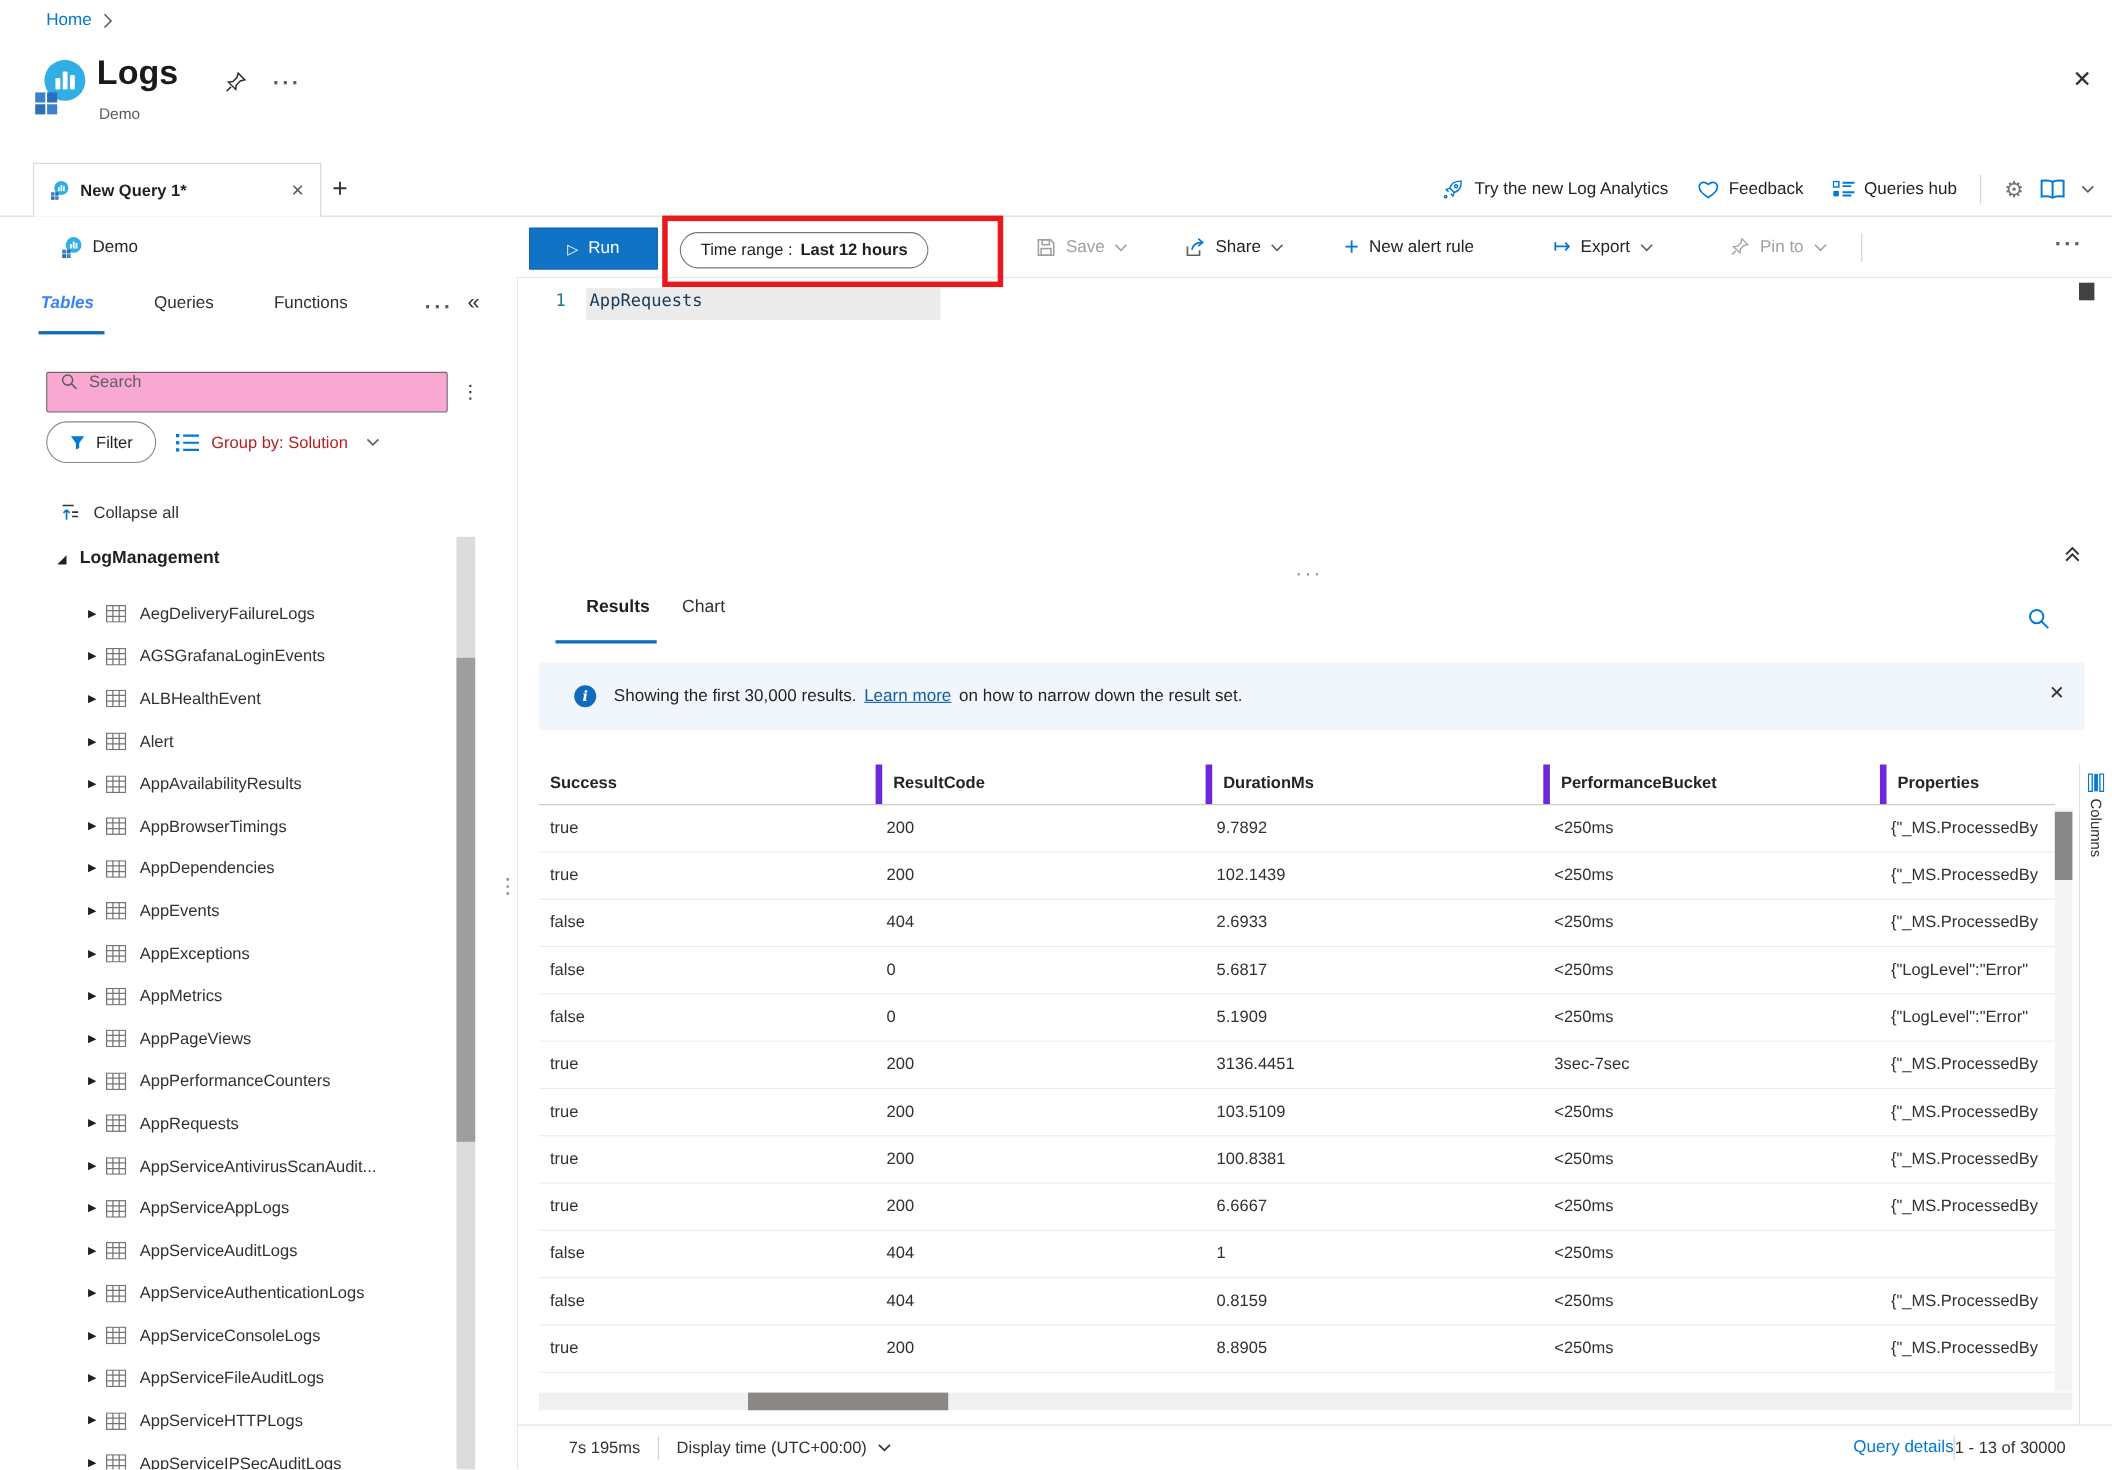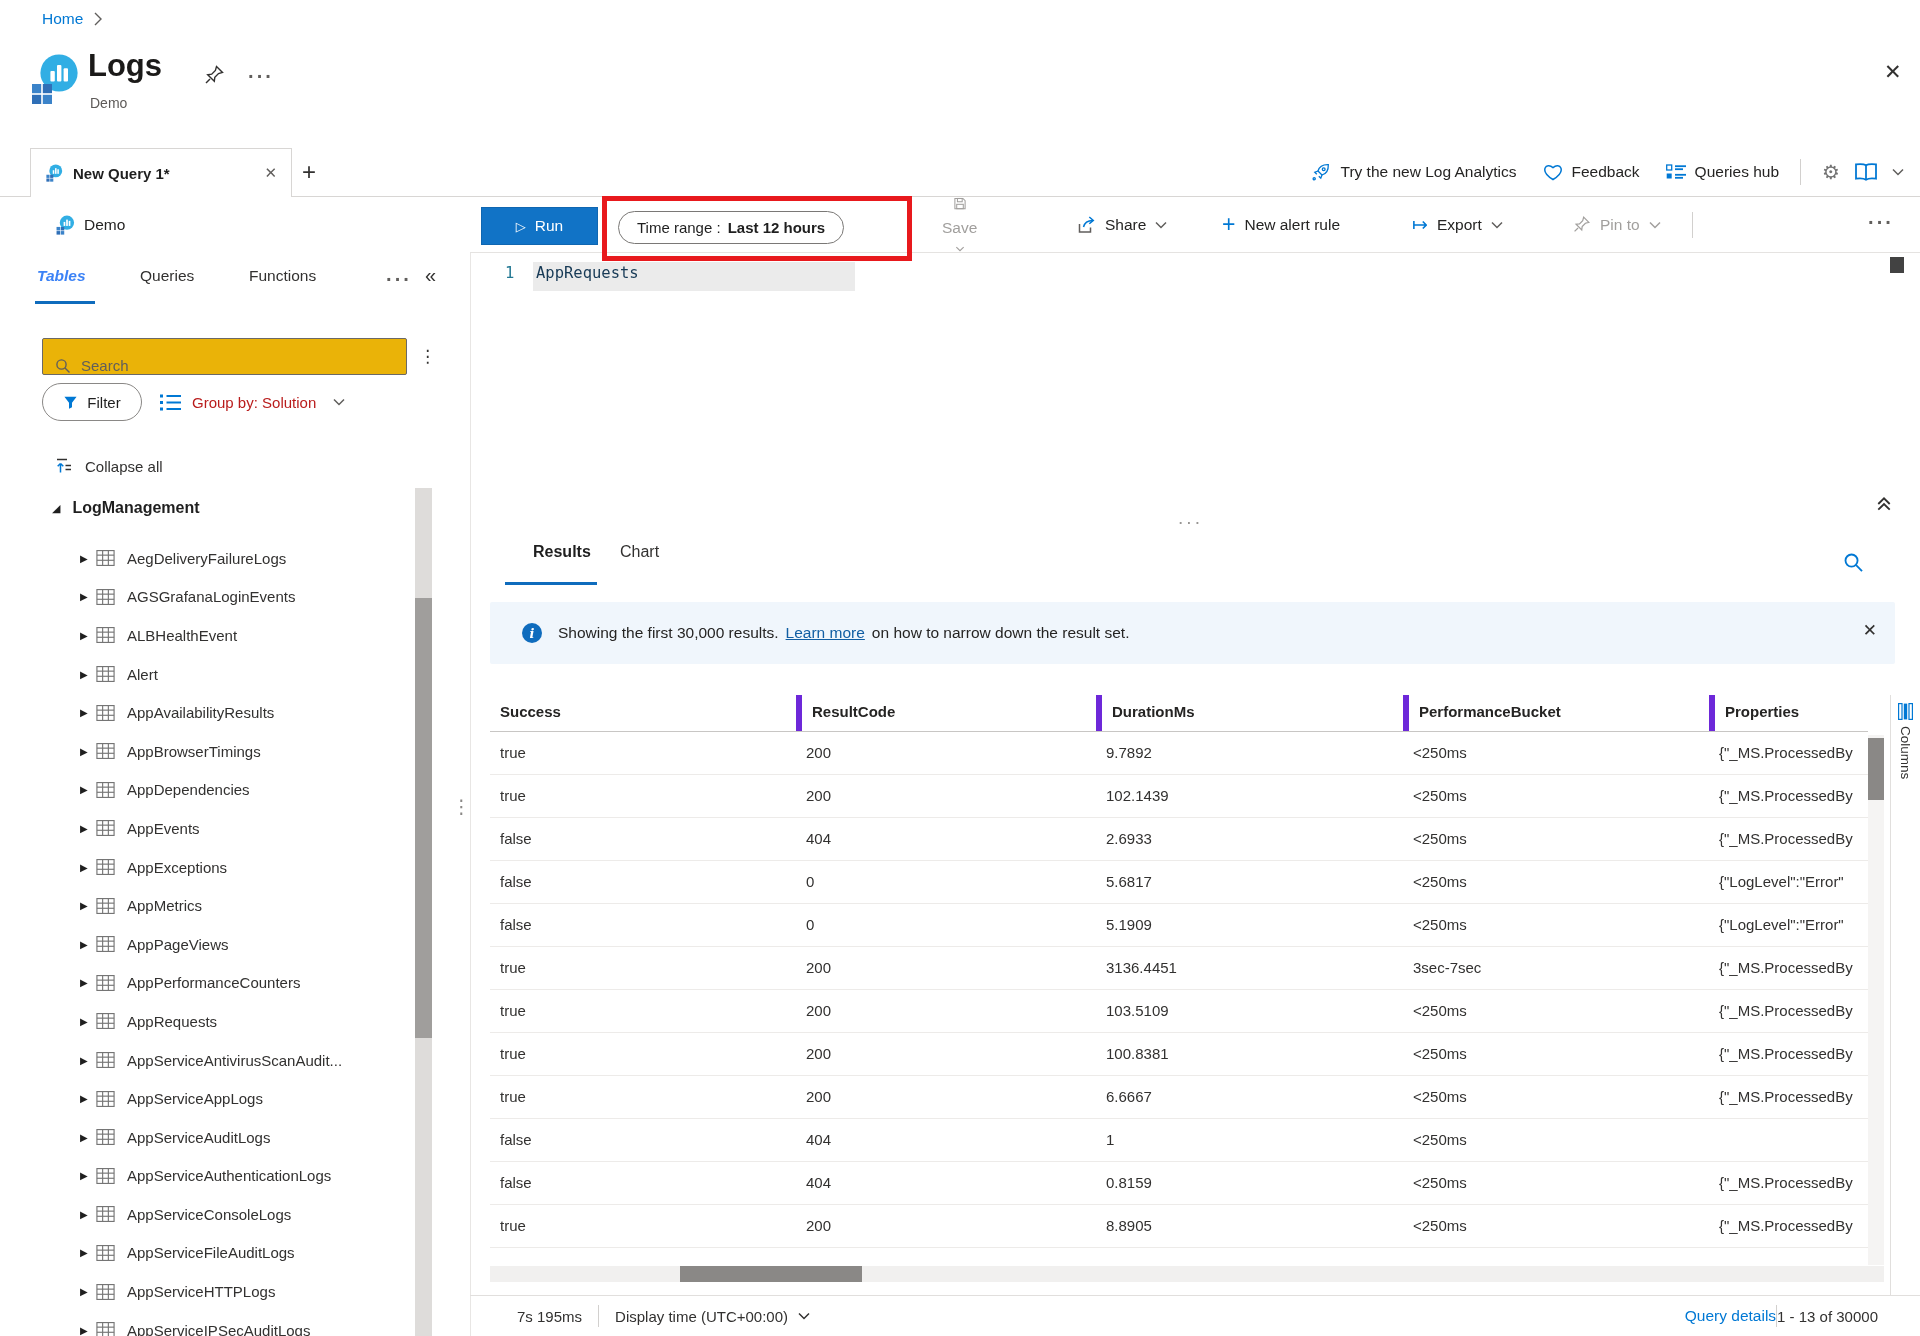--- a/index.html
+++ b/index.html
@@ -51,21 +51,21 @@
   .tool-divider { left:1692px; top:212px; width:1px; height:26px; background:#d2d0ce; }
   .tool-more { left:1868px; top:212px; }
   .main-topline { left:470px; top:252px; right:0; height:1px; background:#e5e3e1; }
 
   
   .sidebar { left:0; top:253px; width:470px; bottom:0; }
   .stab { position:absolute; top:14px; font-size:15.5px; color:#323130; cursor:pointer; }
   .stab.active { font-weight:bold; color:#3b82f6;font-style:italic; }
   .stab-underline { position:absolute; left:35px; top:48px; width:60px; height:3px; background:#0f6cbd; }
   .search-box { position:absolute; left:42px; top:85px; width:365px; height:37px; border:1px solid #6b6966;
-                border-radius:2px; display:flex; align-items:flex-end; padding:0 12px; gap:10px; background:#eab308; }
+                border-radius:2px; display:flex; align-items:flex-start; padding:0 12px; gap:10px; background:#f9a8d4; }
   .search-box input { border:none; outline:none; flex:1; font:inherit; font-size:15px; color:#323130; background:transparent; }
   .search-box input::placeholder { color:#605e5c; }
   .dots-v { color:#323130; font-size:17px; line-height:1; }
   .search-more { position:absolute; left:419px; top:95px; cursor:pointer; }
   .filter-pill { position:absolute; left:42px; top:130px; width:100px; height:38px; border:1px solid #8a8886;
                  border-radius:19px; display:flex; align-items:center; justify-content:center; gap:9px;
                  font-size:15px; color:#1f1f1f; cursor:pointer; }
   .groupby { position:absolute; left:160px; top:130px; height:38px; display:flex; align-items:center; gap:11px;
              font-size:15px; color:#b91c1c; cursor:pointer; }
   .collapse-all { position:absolute; left:55px; top:200px; height:26px; display:flex; align-items:center; gap:12px;
@@ -235,21 +235,21 @@
   <span class="run-tri">▷</span>
   <span>Run</span>
 </div>
 
 <div class="abs time-pill">
   <span>Time range :</span>
   <span class="time-val">Last 12 hours</span>
 </div>
 <div class="abs red-box"></div>
 
-<div class="abs tool-item muted" style="left:942px;flex-direction:column;">
+<div class="abs tool-item muted" style="left:942px;">
   <svg width="18" height="18" viewBox="0 0 18 18" fill="none" stroke="#a19f9d" stroke-width="1.4">
     <path d="M2 2 L13 2 L16 5 L16 16 L2 16 Z"></path>
     <rect x="5.5" y="2" width="6.5" height="4.5"></rect>
     <rect x="4.5" y="10" width="9" height="6"></rect>
   </svg>
   <span>Save</span>
   <svg class="chev" viewBox="0 0 12 8">
       <path d="M1 1.5 L6 6.5 L11 1.5" fill="none" stroke="currentColor" stroke-width="1.5"></path>
     </svg>
 </div>

